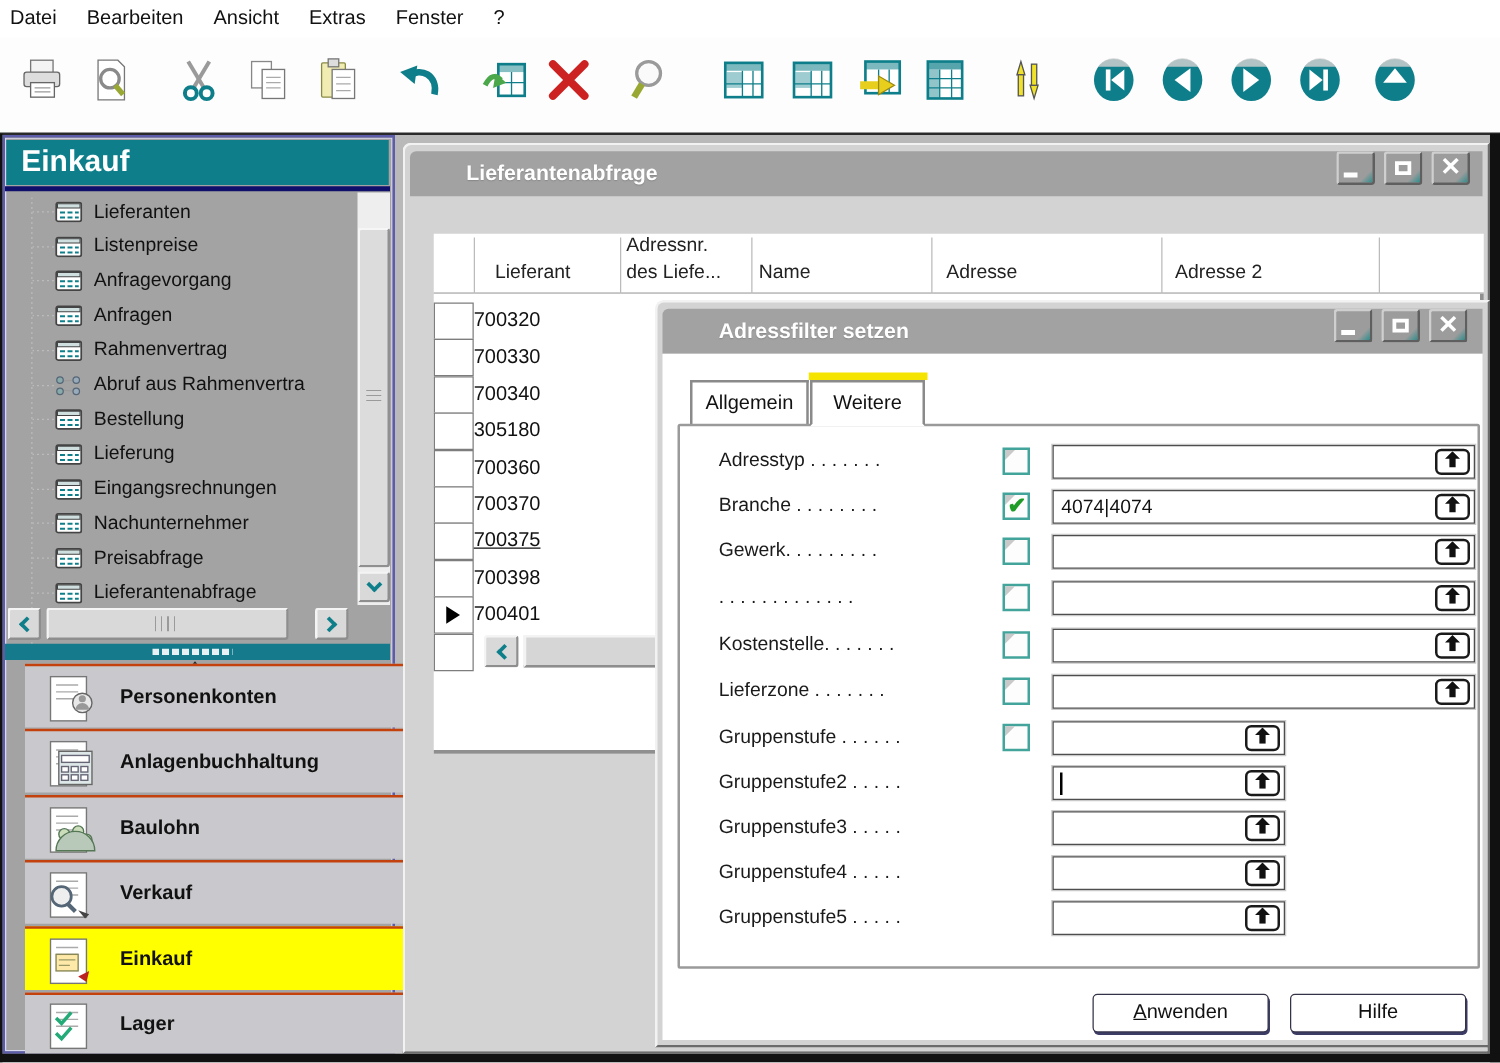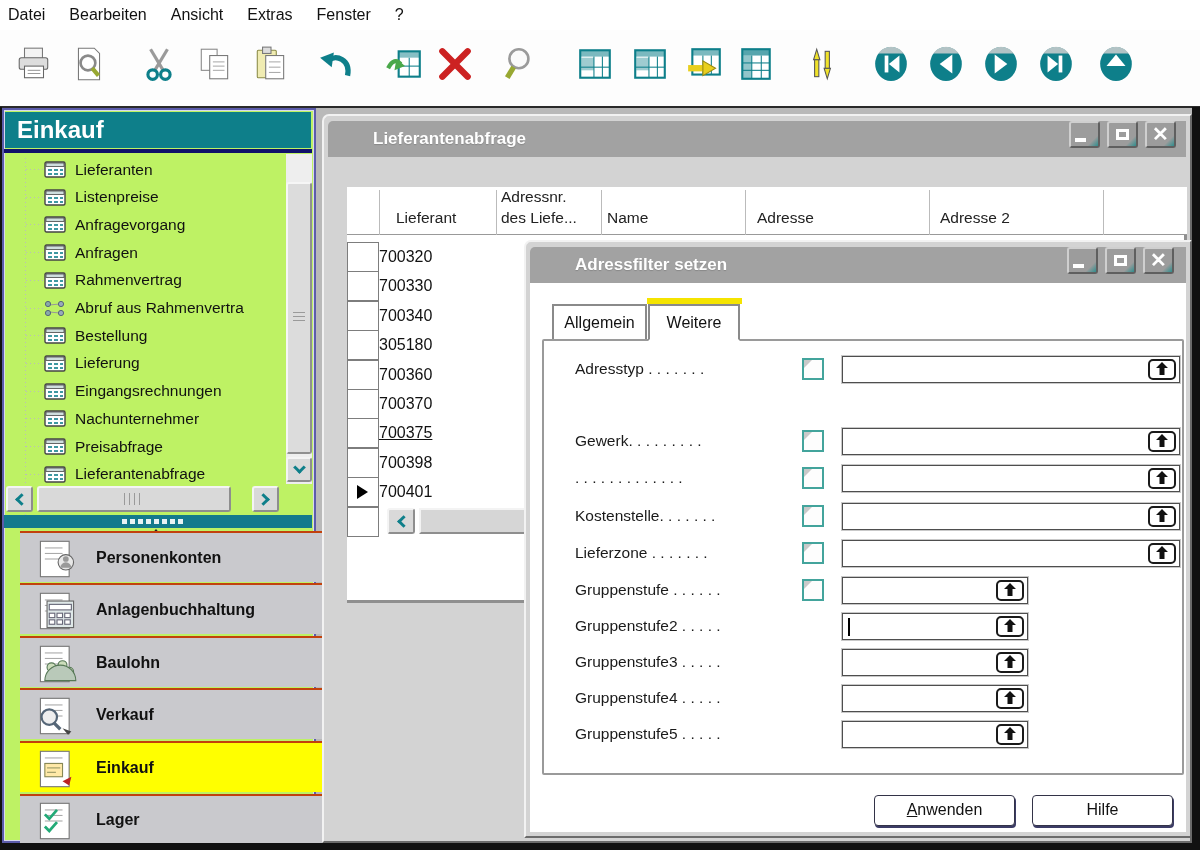--- a/index.html
+++ b/index.html
@@ -17,21 +17,21 @@
   #topline { position:absolute; left:0; top:106px; width:1200px; height:2px; background:#2a2a2a; }
 
   
   #mdi-bg { position:absolute; left:2px; top:108px; width:1190px; height:735px; background:#b9b9b9; }
   #border-left { position:absolute; left:0; top:107px; width:2px; height:743px; background:#111; }
   #border-right { position:absolute; left:1192px; top:107px; width:8px; height:743px; background:#111; }
   #border-bottom { position:absolute; left:0; top:843px; width:1200px; height:7px; background:#111; }
 
   
   #sidebar { position:absolute; left:2px; top:108px; width:314px; height:735px;
-    background:#bef264; border:2px solid #5c5cab; box-shadow:inset 0 0 0 1px #d8d8ee; }
+    background:#a3a3a3; border:2px solid #5c5cab; box-shadow:inset 0 0 0 1px #d8d8ee; }
   .sb-header { position:absolute; left:1px; top:2px; width:306px; height:36px; background:#0e7f8a;
     color:#fff; font-weight:bold; font-size:24px; line-height:36px; padding-left:12px; }
   .sb-navy { position:absolute; left:0; top:39px; width:308px; height:4px; background:#10106a; }
   .tree-item { position:absolute; left:8px; width:270px; height:27px; display:flex; align-items:center; cursor:default;
     background:repeating-linear-gradient(90deg,#bbb 0 1px,transparent 1px 4px) no-repeat 14px 50%/18px 1px; }
   .tree-item .t-icon { margin-left:32px; width:22px; height:17px; flex:none; }
   .tree-item .t-label { margin-left:9px; font-size:15.5px; white-space:nowrap; overflow:hidden; }
   .tree-guide { position:absolute; left:21px; top:48px; width:1px; height:370px;
     background:repeating-linear-gradient(180deg,#bbb 0 1px,transparent 1px 4px); }
   
@@ -622,20 +622,31 @@
     <div class="groupbox">
         <div class="field-row" style="top: 15px;">
           <span class="f-label">Adresstyp  .  .  .  .  .  .  .</span>
           <span class="f-check"></span>
           <span class="f-input" style="left:298px;width:338px;"><span></span><span class="up-btn">
               <span><svg viewBox="0 0 14 13">
                   <path d="M7 0 L13 6 H9.5 V13 H4.5 V6 H1 Z" fill="#111"></path>
                 </svg></span>
             </span></span>
         </div>
+        <div class="field-row" style="top: 51px;">
+          <span class="f-label">Branche  .  .  .  .  .  .  .  .</span>
+          <span class="f-check">
+            <span class="tick">✔</span>
+          </span>
+          <span class="f-input" style="left:298px;width:338px;"><span>4074|4074</span><span class="up-btn">
+              <span><svg viewBox="0 0 14 13">
+                  <path d="M7 0 L13 6 H9.5 V13 H4.5 V6 H1 Z" fill="#111"></path>
+                </svg></span>
+            </span></span>
+        </div>
         <div class="field-row" style="top: 87px;">
           <span class="f-label">Gewerk.  .  .  .  .  .  .  .  .</span>
           <span class="f-check"></span>
           <span class="f-input" style="left:298px;width:338px;"><span></span><span class="up-btn">
               <span><svg viewBox="0 0 14 13">
                   <path d="M7 0 L13 6 H9.5 V13 H4.5 V6 H1 Z" fill="#111"></path>
                 </svg></span>
             </span></span>
         </div>
         <div class="field-row" style="top: 124px;">

